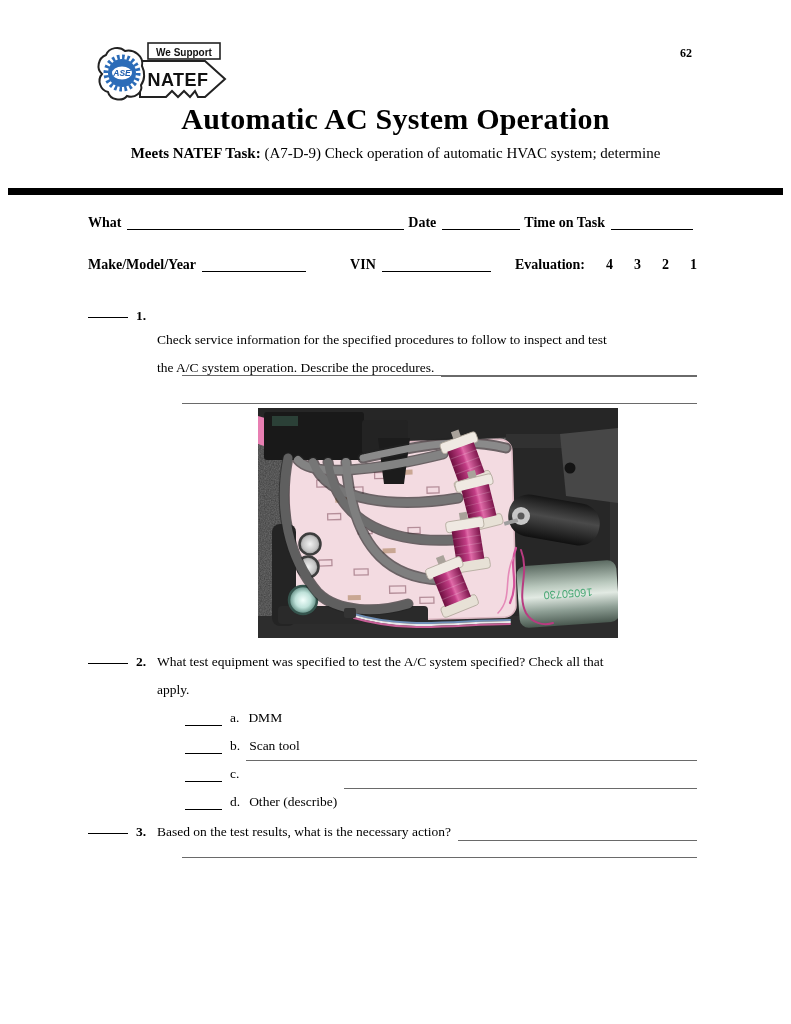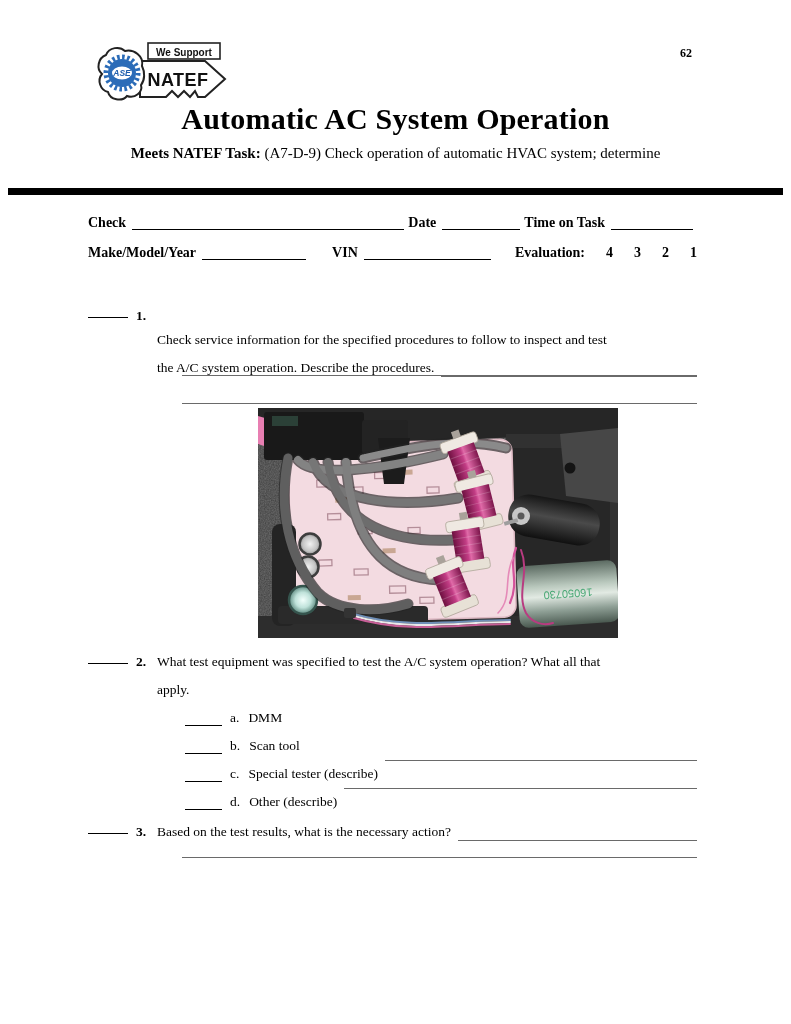--- a/index.html
+++ b/index.html
@@ -69,32 +69,32 @@
 
   <div class="title">Automatic AC System Operation</div>
   <div class="task-line" style="top:145px;">
     <b>Meets NATEF Task:</b>
     <span>(A7-D-9)  Check operation of automatic HVAC system; determine</span>
   </div>
 
   <div class="rule"></div>
 
   <div class="form-row" style="top:215px;">
-    <span class="lbl">Check</span>
+    <span class="lbl">What</span>
     <span class="uline" style="flex:1;"></span>
     <span class="lbl gap">Date</span>
     <span class="uline" style="width:78px;"></span>
     <span class="lbl gap">Time on Task</span>
     <span class="uline" style="width:82px;"></span>
   </div>
 
-  <div class="form-row" style="top:245px;">
+  <div class="form-row" style="top:257px;">
     <span class="lbl">Make/Model/Year</span>
     <span class="uline" style="width:104px;"></span>
-    <span class="lbl" style="margin-left:22px;">VIN</span>
+    <span class="lbl" style="margin-left:40px;">VIN</span>
     <span class="uline" style="flex:1;"></span>
     <span class="lbl" style="margin-left:20px;">Evaluation:</span>
     <span class="eval-num">4</span>
     <span class="eval-num">3</span>
     <span class="eval-num">2</span>
     <span class="eval-num">1</span>
   </div>
 
   <div class="question" style="top:302px;">
     <span class="q-blank"></span>
@@ -245,39 +245,38 @@
         <path d="M96,210 C150,226 200,216 252,216" stroke="#c75f97" stroke-width="2"></path>
       </g>
       <rect x="86" y="200" width="12" height="10" rx="2" fill="#333"></rect>
     </svg>
   </div>
 
   <div class="question" style="top:648px;">
     <span class="q-blank"></span>
     <span class="q-num">2.</span>
     <span class="q-body">
-      <span style="display:block;">What test equipment was specified to test the A/C system operation?  What all that</span>
+      <span style="display:block;">What test equipment was specified to test the A/C system specified?  Check all that</span>
       <span style="display:block;">apply.</span>
 
       <span class="opt-row">
         <span class="opt-blank"></span>
         <span class="opt-letter">a.</span>
         <span class="opt-label">DMM</span>
       </span>
 
       <span class="opt-row">
         <span class="opt-blank"></span>
         <span class="opt-letter">b.</span>
         <span class="opt-label">Scan tool</span>
       </span>
 
       <span class="opt-row">
         <span class="opt-blank"></span>
         <span class="opt-letter">c.</span>
-        <span class="opt-label">Special tester (describe)</span>
         <span class="fill" style="margin-bottom:6px;"></span>
       </span>
 
       <span class="opt-row">
         <span class="opt-blank"></span>
         <span class="opt-letter">d.</span>
         <span class="opt-label">Other (describe)</span>
         <span class="fill" style="margin-bottom:6px;"></span>
       </span>
     </span>

